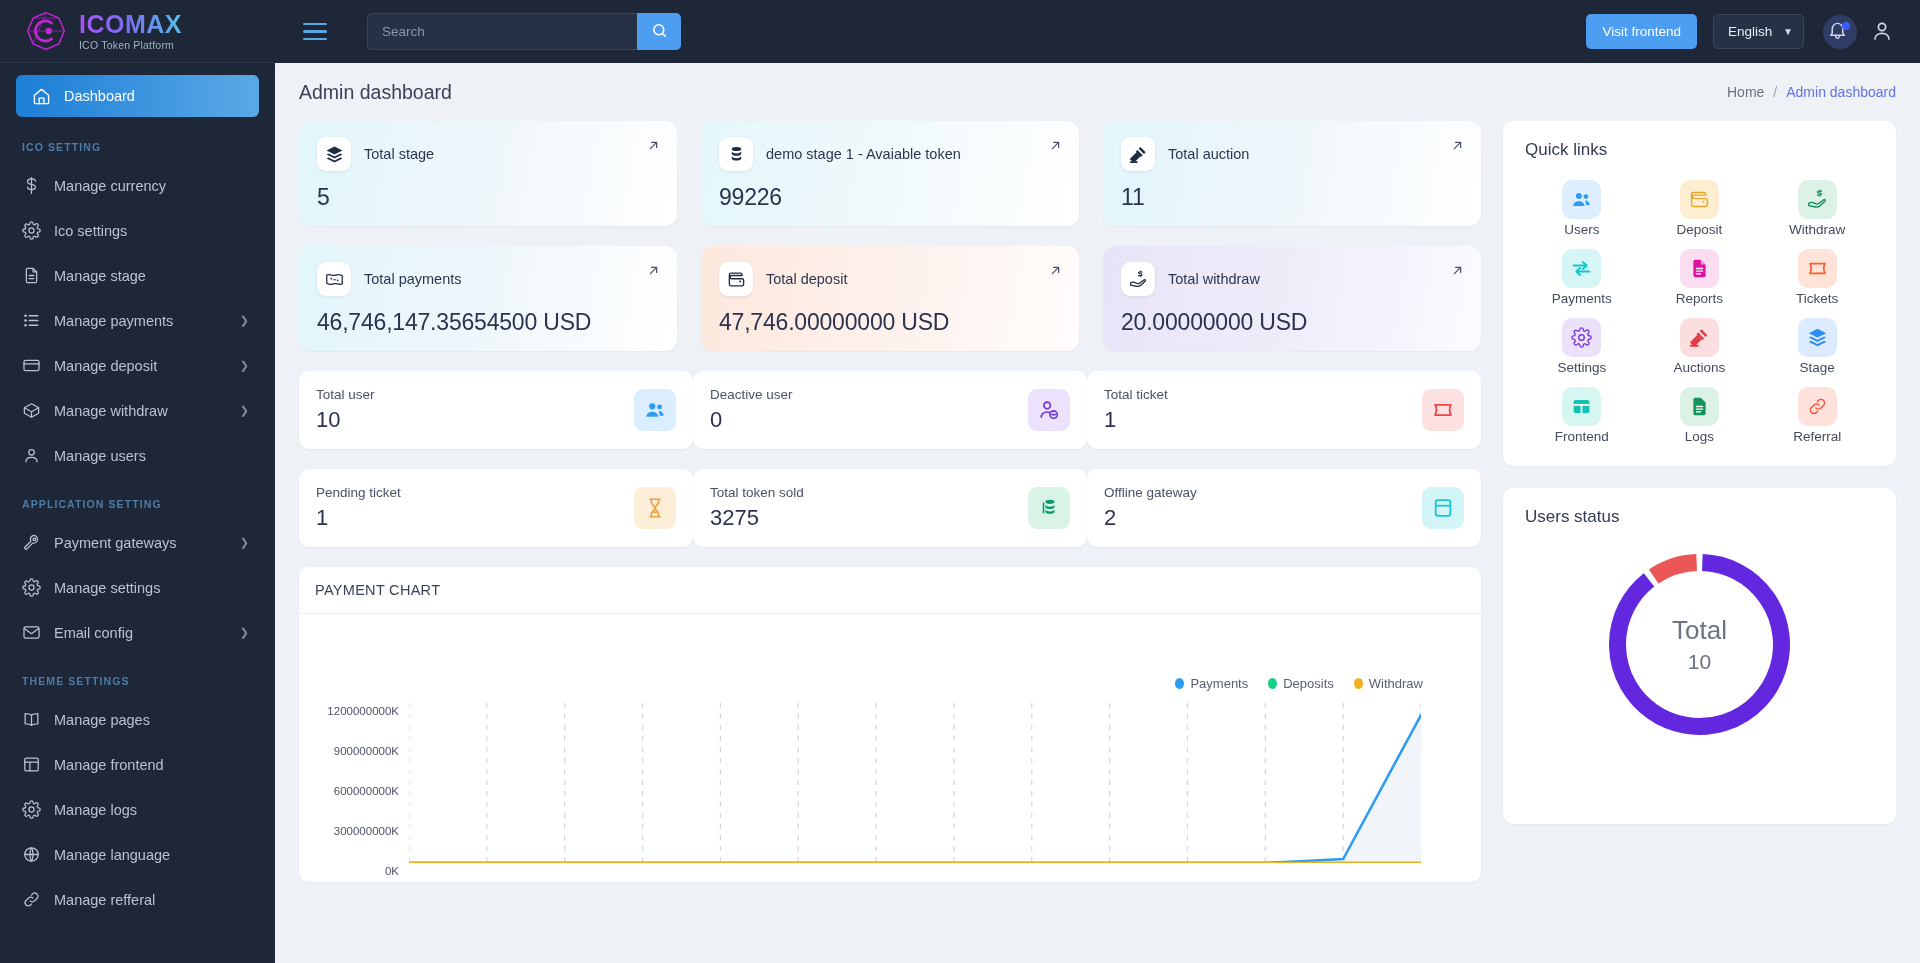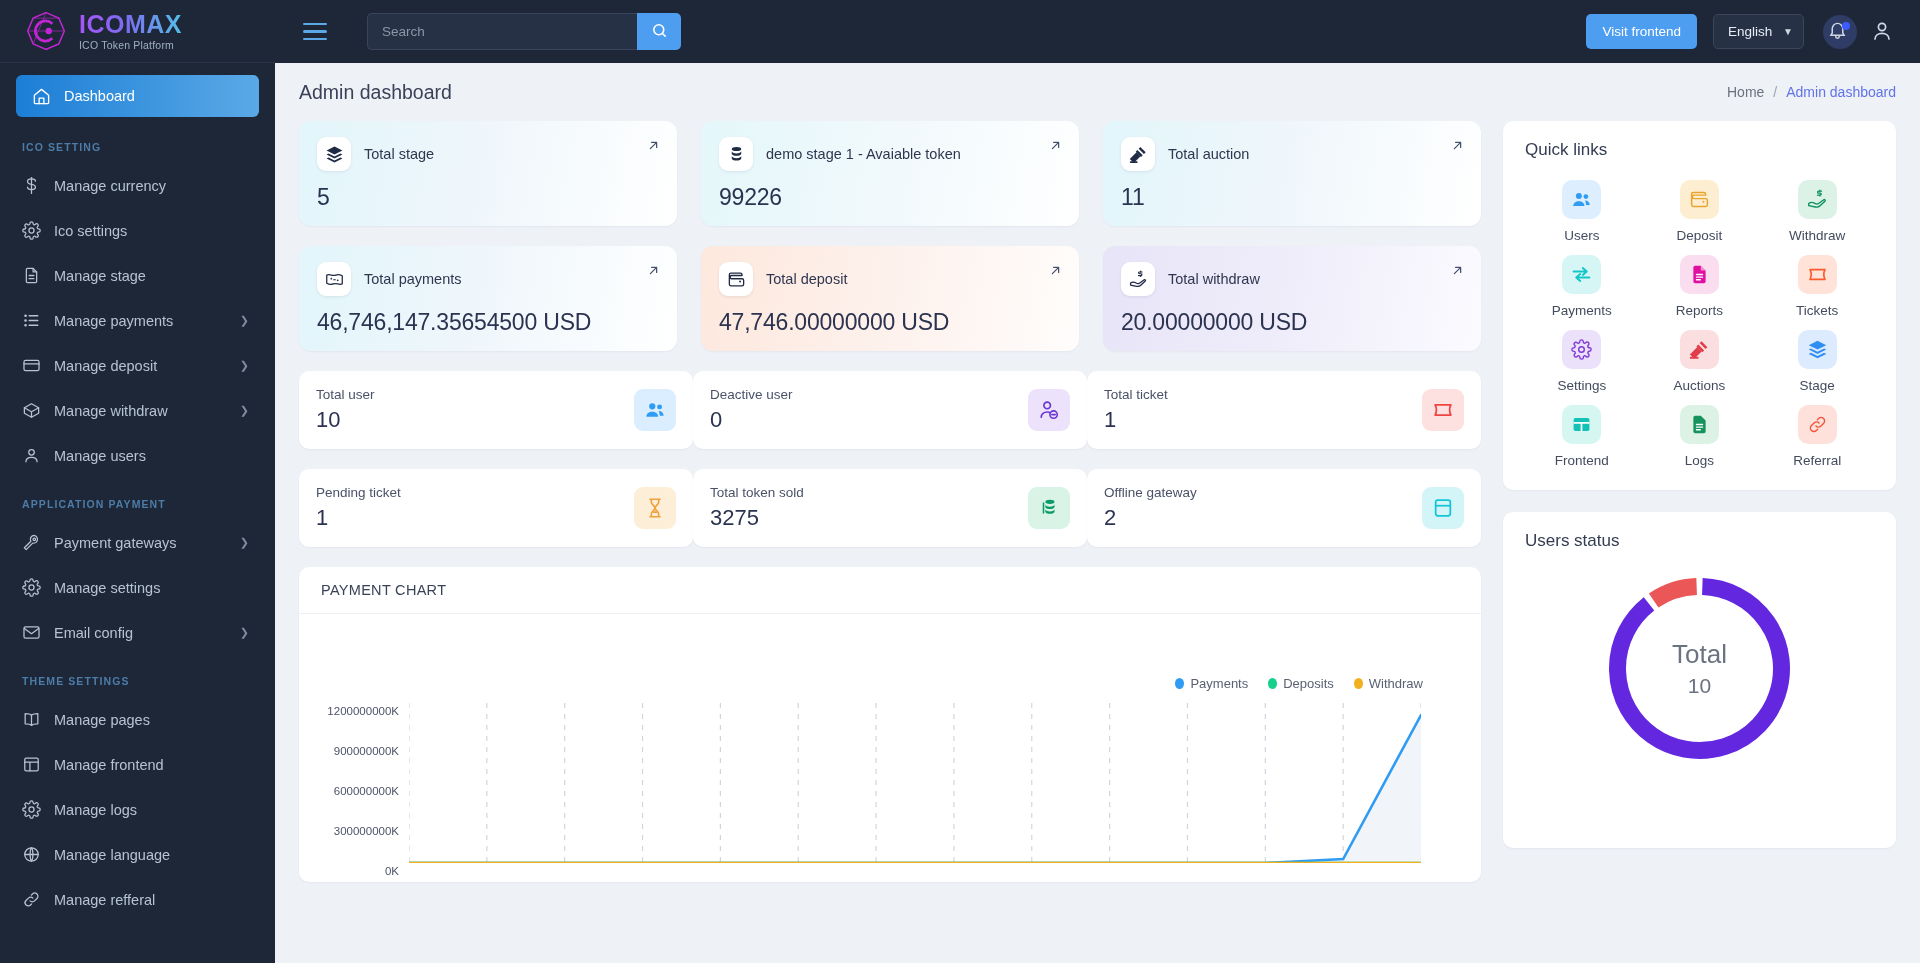--- a/index.html
+++ b/index.html
@@ -160,42 +160,42 @@
   .wstat-val { font-size: 22px; color: #2b3350; margin-top: 5px; }
   .wstat-ico {
     width: 42px; height: 42px; border-radius: 9px;
     display: flex; align-items: center; justify-content: center;
   }
 
   
   .chart-card { background: #fff; border-radius: 10px; box-shadow: 0 1px 2px rgba(30,40,70,.05); overflow: hidden; }
   .chart-head {
     height: 47px; border-bottom: 1px solid #eceff4;
-    display: flex; align-items: center; padding: 0 22px;
+    display: flex; align-items: center; padding: 0 16px;
     font-size: 14.5px; color: #3a4258; letter-spacing: .3px;
   }
   .chart-body { position: relative; height: 268px; padding: 10px 18px 0 18px; }
   .legend { display: flex; gap: 20px; justify-content: flex-end; padding-right: 40px; margin-top: 52px; }
   .legend-item { display: flex; align-items: center; gap: 6px; font-size: 13px; color: #5b6172; }
   .legend-dot { width: 9px; height: 11px; border-radius: 50%; }
   .plot { position: relative; height: 160px; margin-top: 12px; }
   .ylabels {
     position: absolute; left: 0; top: 8px; width: 88px; height: 100%; text-decoration: underline;
   }
   .ylabel { position: absolute; right: 6px; font-size: 11.5px; color: #4e5468; transform: translateY(-50%); white-space: nowrap; }
   .plotarea { position: absolute; left: 92px; right: 42px; top: 0; bottom: 0; }
 
   
   .panel { background: #fff; border-radius: 10px; box-shadow: 0 1px 2px rgba(30,40,70,.05); }
   .panel-title { font-size: 17px; color: #343c52; padding: 19px 22px 4px 22px; }
   .ql-grid {
     display: grid; grid-template-columns: repeat(3,1fr);
     row-gap: 12px; padding: 16px 20px 22px 20px;
   }
-  .ql-item { display: flex; flex-direction: column; align-items: center; gap: 9px; }
+  .ql-item { display: flex; flex-direction: column; align-items: center; gap: 3px; }
   .ql-ico {
     width: 39px; height: 39px; border-radius: 10px;
     display: flex; align-items: center; justify-content: center;
   }
   .ql-label { font-size: 13.5px; color: #444b5e; }
 
   .users-panel { margin-top: 22px; height: 336px; }
   .donut-wrap { display: flex; justify-content: center; margin-top: 6px; position: relative; }
   .donut-center {
     position: absolute; top: 50%; left: 50%; transform: translate(-50%,-50%);
@@ -297,21 +297,21 @@
         </div>
         <div class="nav-item">
           <span class="nav-ico">
             <svg viewBox="0 0 24 24" width="19" height="19" fill="none" stroke="#b7c3d2" stroke-width="1.6" stroke-linecap="round" stroke-linejoin="round">
               <circle cx="12" cy="8" r="3.5"></circle>
               <path d="M5 20c0-3.6 3.1-5.6 7-5.6s7 2 7 5.6"></path>
             </svg>
           </span>
           <span class="nav-label">Manage users</span>
         </div>
-        <div class="nav-section">APPLICATION PAYMENT</div>
+        <div class="nav-section">APPLICATION SETTING</div>
         <div class="nav-item">
           <span class="nav-ico">
             <svg viewBox="0 0 24 24" width="19" height="19" fill="none" stroke="#b7c3d2" stroke-width="1.6" stroke-linecap="round" stroke-linejoin="round">
               <path d="M15.5 3a5 5 0 0 0-4.3 7.5L3 18.7 5.3 21l8.2-8.2A5 5 0 1 0 15.5 3z"></path>
               <circle cx="15.5" cy="8" r="1.6"></circle>
             </svg>
           </span>
           <span class="nav-label">Payment gateways</span>
           <span class="chev">❯</span>
         </div>

